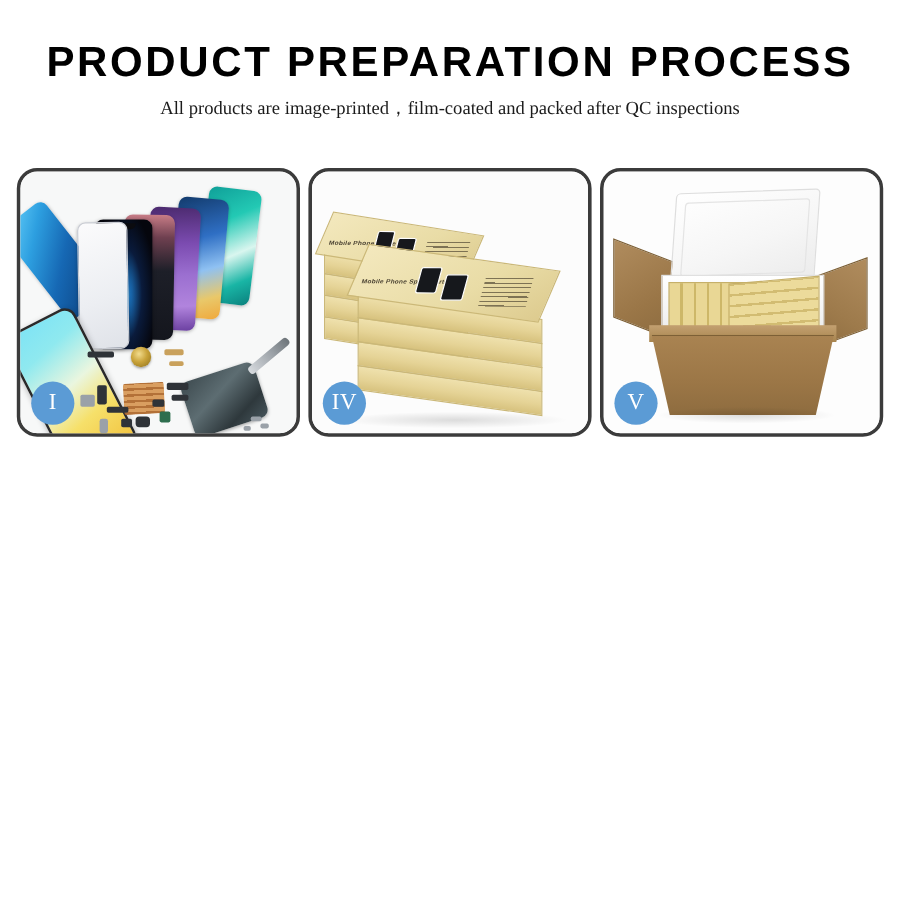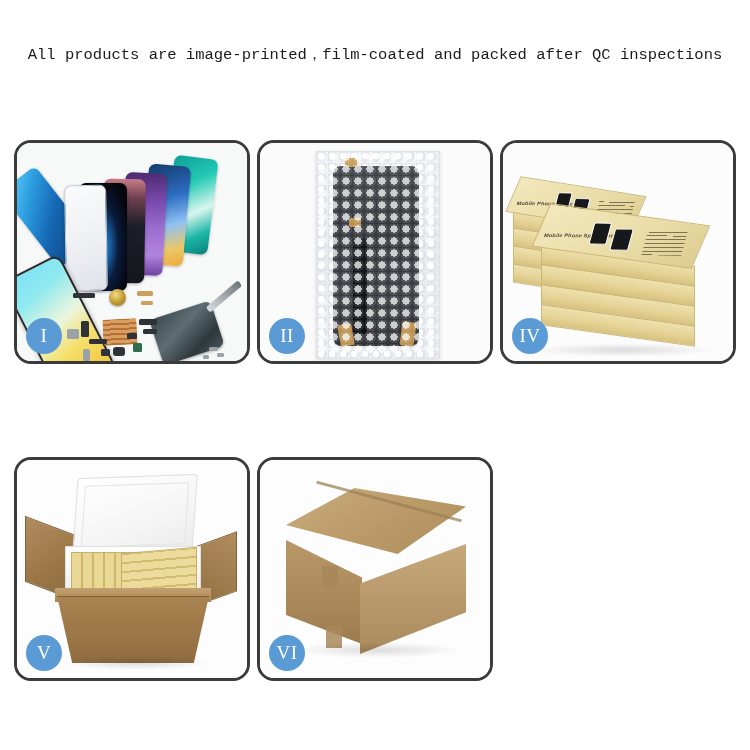--- a/index.html
+++ b/index.html
@@ -24,21 +24,21 @@
     font-family: "Liberation Sans", sans-serif;
     font-size: 35px;
     font-weight: bold;
     letter-spacing: 2.2px;
     color: #000000;
     line-height: 1;
     margin: 0;
     white-space: nowrap;
   }
   #page-subtitle {
-    font-family: Liberation Mono, monospace;
+    font-family: Liberation Serif, serif;
     font-size: 15.5px;
     font-weight: normal;
     color: #1b1b1b;
     margin: 14px 0 0 0;
     line-height: 1;
     white-space: nowrap;
   }
 
   
   #panel-grid {
@@ -358,20 +358,21 @@
 
   .shadow-ellipse{
     position:absolute; border-radius:50%;
     background: radial-gradient(ellipse at center, rgba(0,0,0,.13) 0%, rgba(0,0,0,0) 70%);
   }
 </style>
 </head>
 <body>
 
 <div id="header">
+  <h1 id="page-title">PRODUCT PREPARATION PROCESS</h1>
   <p id="page-subtitle">All products are image-printed，film-coated and packed after QC inspections</p>
 </div>
 
 <div id="panel-grid">
 
   <div class="panel p1">
     <div class="panel-photo">
       <div class="bg"></div>
       <div class="phone ph-g"></div>
       <div class="phone ph-a"></div>
@@ -398,35 +399,20 @@
       <div class="bit lt" style="left:66px;top:206px;width:7px;height:12px;border-radius:2px;"></div>
       <div class="bit grn" style="left:116px;top:200px;width:9px;height:9px;"></div>
       <div class="bit" style="left:110px;top:190px;width:10px;height:6px;"></div>
       <div class="bit lt" style="left:192px;top:204px;width:9px;height:4px;"></div>
       <div class="bit lt" style="left:200px;top:210px;width:7px;height:4px;"></div>
       <div class="bit lt" style="left:186px;top:212px;width:6px;height:4px;"></div>
     </div>
     <div class="badge">I</div>
   </div>
 
-  <div class="panel p2">
-    <div class="panel-photo">
-      <div class="bg"></div>
-      <div class="bubblebag">
-        <div class="screenunit"></div>
-        <div class="flexstrip"></div>
-        <div class="tape" style="left:28px;top:6px;width:12px;height:9px;"></div>
-        <div class="tape" style="left:32px;top:66px;width:12px;height:9px;"></div>
-        <div class="tape" style="left:22px;top:172px;width:14px;height:22px;transform:rotate(-10deg);"></div>
-        <div class="tape" style="left:84px;top:170px;width:14px;height:24px;transform:rotate(8deg);"></div>
-        <div class="bubble-overlay"></div>
-      </div>
-    </div>
-    <div class="badge">II</div>
-  </div>
 
 
   <div class="panel p4">
     <div class="panel-photo">
       <div class="bg"></div>
       <div class="stackwrap">
 
         <div class="ybox" style="left:6px;top:58px;width:118px;height:17px;transform:skewY(9deg);"></div>
         <div class="ybox" style="left:6px;top:76px;width:118px;height:17px;transform:skewY(9deg);"></div>
         <div class="ybox" style="left:6px;top:94px;width:118px;height:17px;transform:skewY(9deg);"></div>
@@ -463,27 +449,14 @@
       <div class="f5-box"></div>
       <div class="yboxes5"></div>
       <div class="yboxes5b"></div>
       <div class="c5-rim"></div>
       <div class="c5-front"></div>
       <div class="shadow-ellipse" style="left:44px;top:196px;width:150px;height:14px;"></div>
     </div>
     <div class="badge">V</div>
   </div>
 
-  <div class="panel p6">
-    <div class="panel-photo">
-      <div class="bg"></div>
-      <div class="c6-top"></div>
-      <div class="c6-left"></div>
-      <div class="c6-right"></div>
-      <div class="c6-seam"></div>
-      <div class="c6-tape" style="left:62px;top:106px;"></div>
-      <div class="c6-tape" style="left:66px;top:166px;"></div>
-      <div class="shadow-ellipse" style="left:34px;top:182px;width:168px;height:16px;"></div>
-    </div>
-    <div class="badge">VI</div>
-  </div>
 
 </div>
 
 </body></html>

